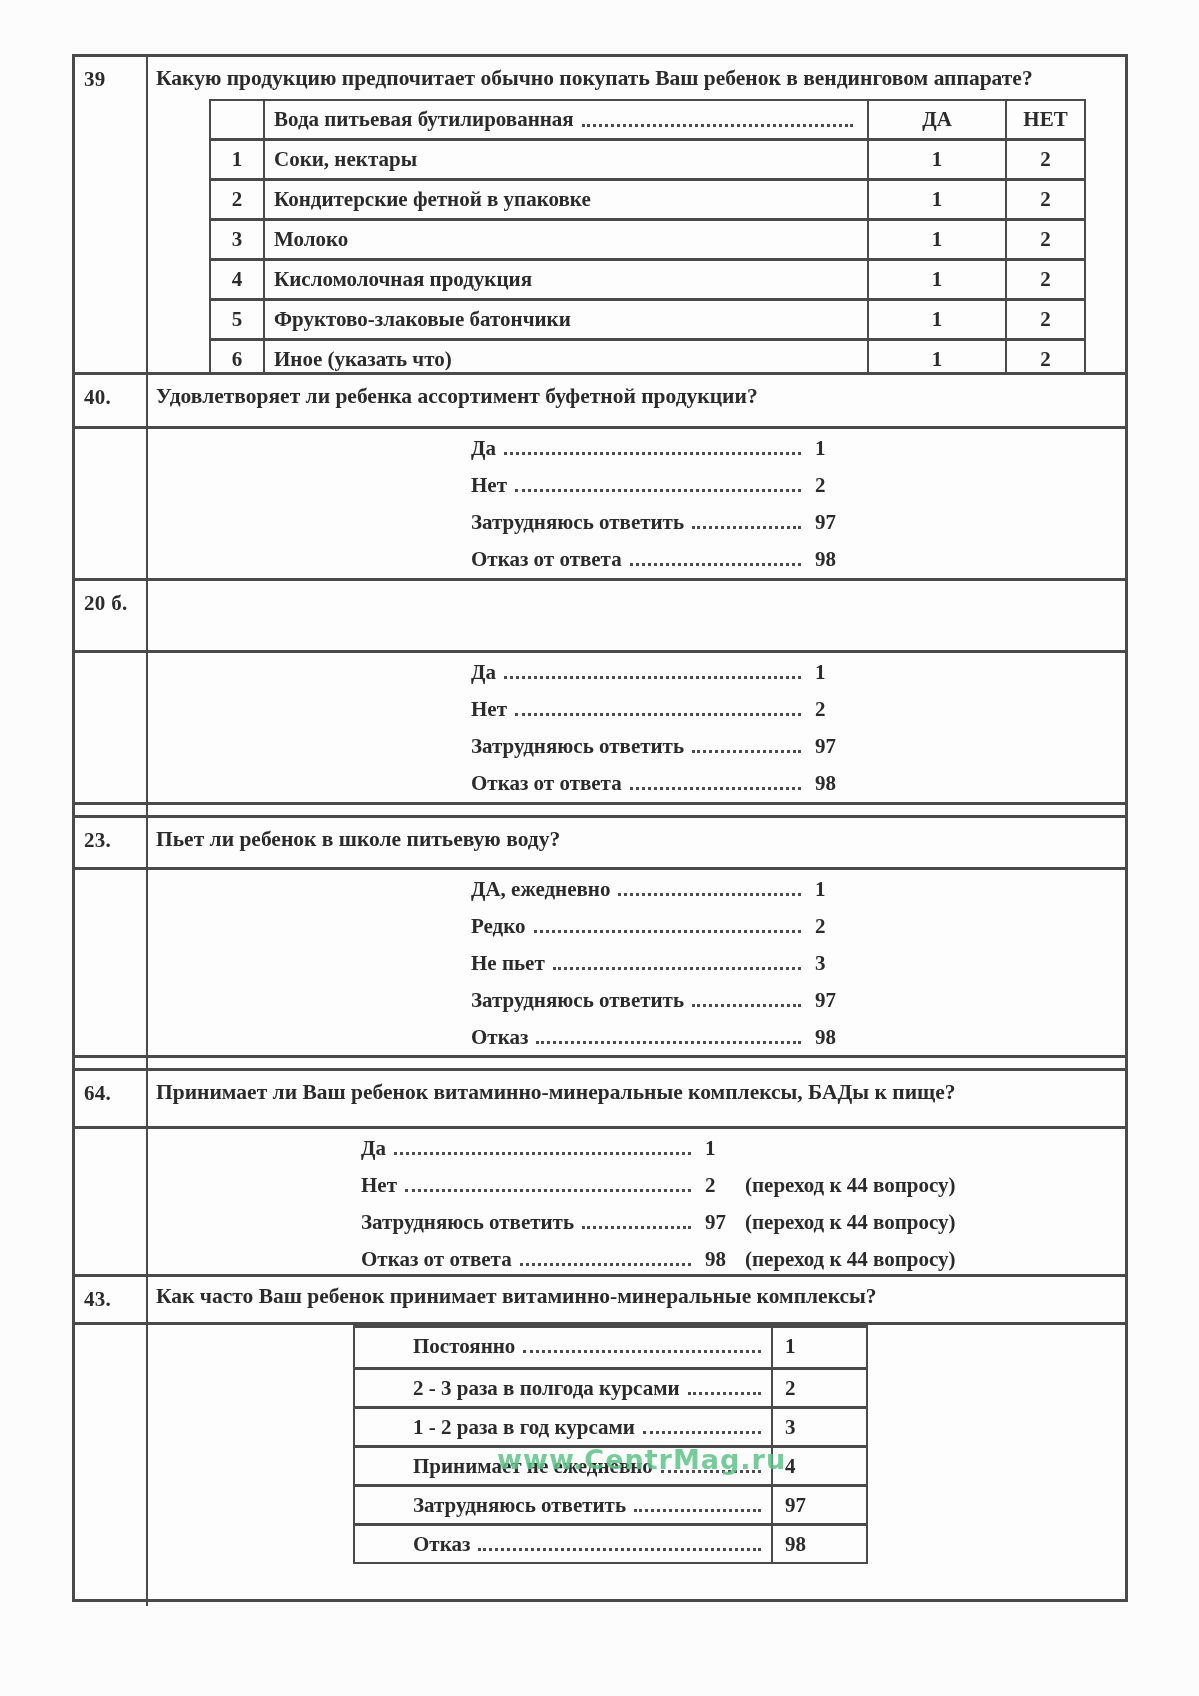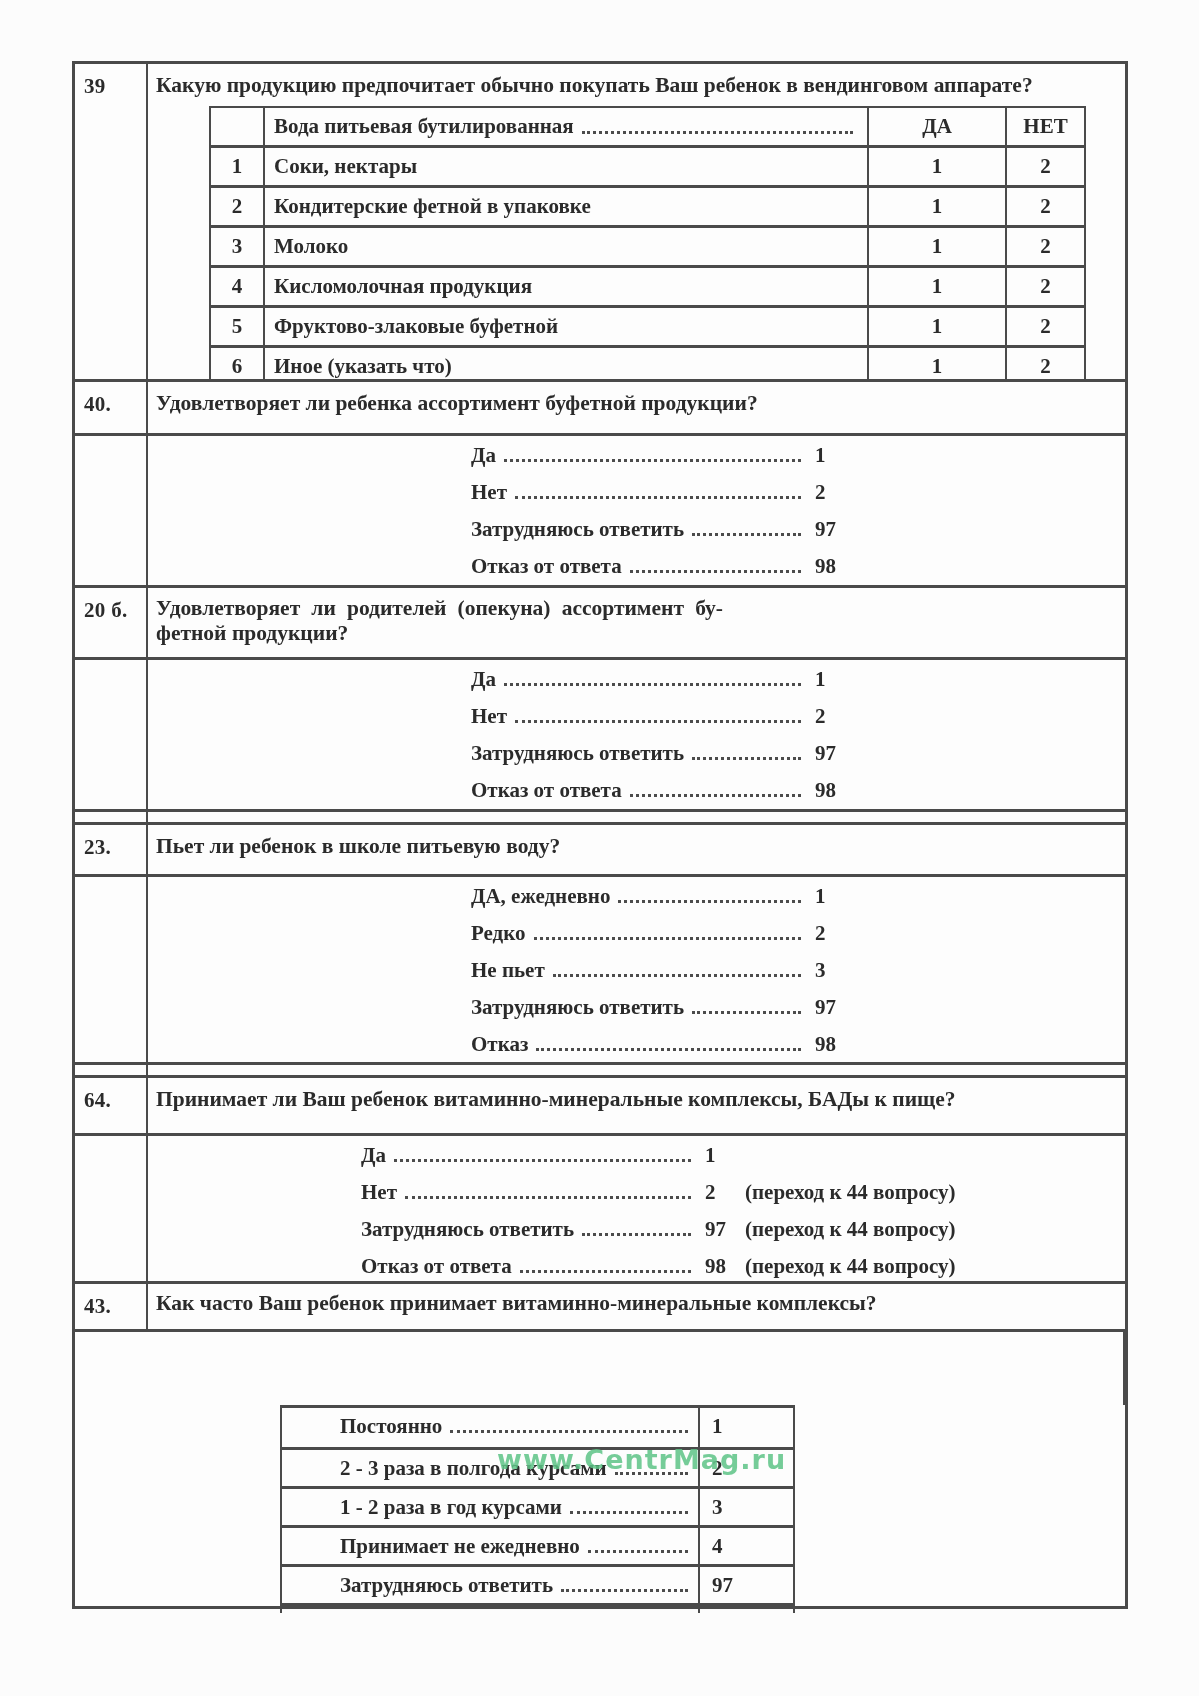--- a/index.html
+++ b/index.html
@@ -4,25 +4,25 @@
 <style>
   * { margin:0; padding:0; box-sizing:border-box; }
   html,body { background:#fdfdfd; }
   .page {
     position:relative; width:1199px; height:1696px;
     background:#fcfcfc; overflow:hidden;
     font-family:"Liberation Serif","DejaVu Serif",serif;
     font-weight:bold; color:#2b2b2b;
   }
   .doc {
-    position:absolute; left:72px; top:61px; width:1056px; height:1548px;
+    position:absolute; left:72px; top:54px; width:1056px; height:1548px;
     border:3px solid #4a4a4a; background:#fdfdfd;
   }
   .sec { display:flex; border-bottom:3px solid #4a4a4a; overflow:hidden; }
-  .sec:last-child { border-bottom:none;flex-direction:column; }
+  .sec:last-child { border-bottom:none; }
   .num {
     flex:0 0 73px; border-right:2px solid #4a4a4a;
     padding:10px 4px 0 9px; font-size:21px; letter-spacing:.3px;
   }
   .content { flex:1; position:relative; }
   .qtext { padding:9px 10px 0 8px; font-size:21.5px; }
 
   
   .t39 { margin:8px 0 0 61px; width:877px; border:2px solid #4a4a4a; }
   .t39 .trow { display:flex; border-top:3px solid #4a4a4a; }
@@ -111,21 +111,21 @@
             <div class="c c-no">2</div>
           </div>
           <div class="trow">
             <div class="c c-n">4</div>
             <div class="c c-item">Кисломолочная продукция</div>
             <div class="c c-yes">1</div>
             <div class="c c-no">2</div>
           </div>
           <div class="trow">
             <div class="c c-n">5</div>
-            <div class="c c-item">Фруктово-злаковые буфетной</div>
+            <div class="c c-item">Фруктово-злаковые батончики</div>
             <div class="c c-yes">1</div>
             <div class="c c-no">2</div>
           </div>
           <div class="trow">
             <div class="c c-n">6</div>
             <div class="c c-item">Иное (указать что)</div>
             <div class="c c-yes">1</div>
             <div class="c c-no">2</div>
           </div>
         </div>
@@ -170,26 +170,20 @@
                 <span class="dots"></span>
               </span>
           <span class="val">98</span>
         </div>
       </div>
         </div>
     </div>
 
     <div class="sec" style="height:72px">
       <div class="num">20 б.</div>
-      <div class="content">
-          <div class="q2line">
-        <span class="l1">Удовлетворяет ли родителей (опекуна) ассортимент бу-</span>
-        <span class="l2">фетной продукции?</span>
-      </div>
-        </div>
     </div>
 
     <div class="sec" style="height:152px">
       <div class="num"></div>
       <div class="content ind-a">
           <div class="opts">
         <div class="opt">
           <span class="box">
                 <span class="lbl">Да</span>
                 <span class="dots"></span>

